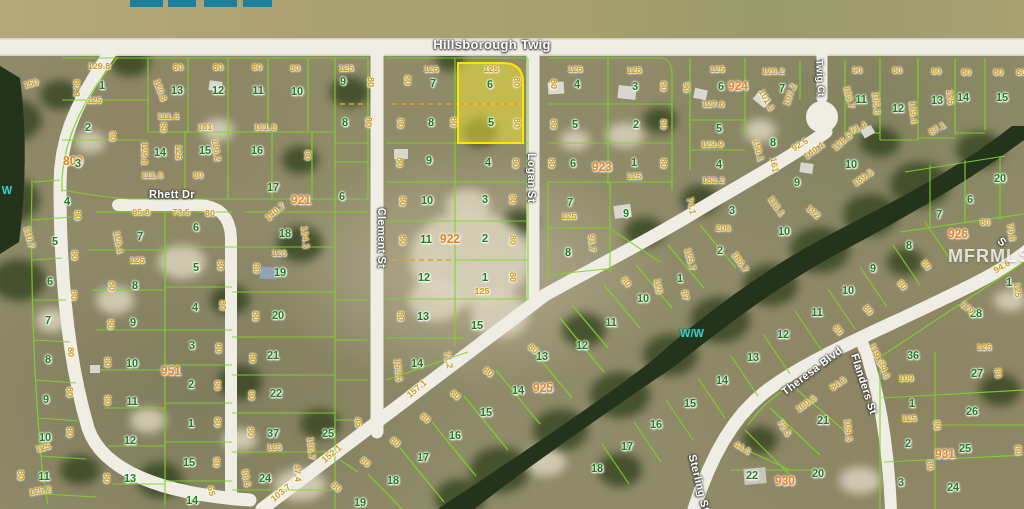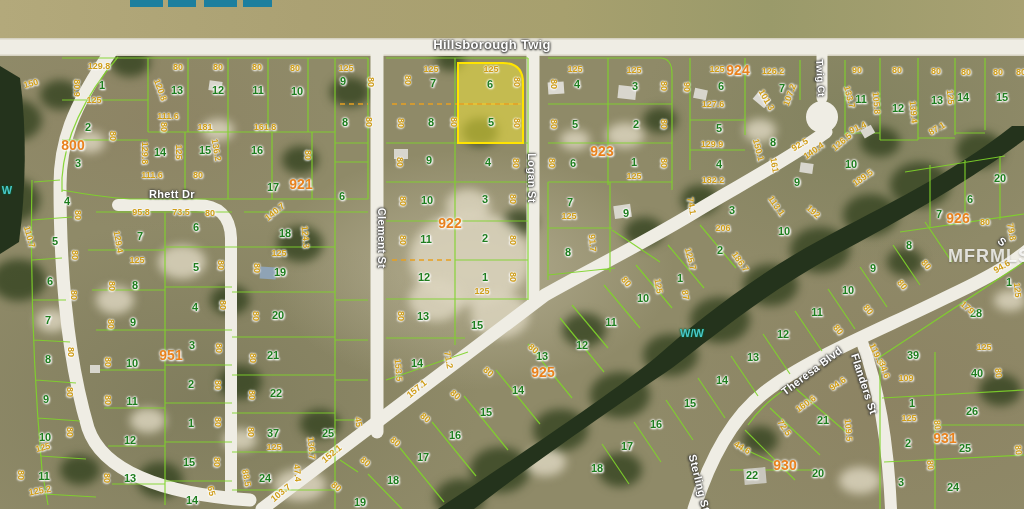--- a/index.html
+++ b/index.html
@@ -15,22 +15,22 @@
     #8f8a68;}
   .topstrip{position:absolute;left:0;top:0;width:1024px;height:38px;
     background:linear-gradient(90deg,#b3a97b 0%,#aba173 30%,#a7a06e 55%,#9a9a6a 75%,#a8a172 100%);}
   .blob{position:absolute;border-radius:50%;}
   .blobs{filter:blur(5px);}
   .lbl{position:absolute;white-space:nowrap;font-weight:bold;line-height:1;}
   .k-l{color:var(--lot,#1e7d1e);font-size:11px;
     text-shadow:0 0 2px #fff,0 0 2px #fff,0 0 3px #fff,1px 1px 2px #fff;}
   .k-m{color:var(--meas,#cf9d18);font-size:9px;
     text-shadow:0 0 2px #fff,0 0 2px #fff,1px 1px 2px rgba(255,255,255,.9);}
-  .k-b{color:var(--blocknum,#e8821e);font-size:14px;
-    text-shadow:0 0 2px #fff,0 0 3px #fff,1px 1px 2px #fff;}
+  .k-b{color:var(--blocknum,#e8821e);font-size:12px;
+    text-shadow:0 0 2px #fff,0 0 3px #fff,1px 1px 2px #fff;margin-top:16px;}
   .k-s{color:var(--streettxt,#ffffff);font-size:11px;letter-spacing:.3px;
     text-shadow:0 0 2px #3a3a38,0 1px 2px #3a3a38,0 0 3px #3a3a38;}
   .k-w{color:var(--watertxt,#49c8c8);font-size:11px;
     text-shadow:0 0 2px #0b3b38,0 0 2px #083;}
   .k-wm{color:rgba(255,255,255,.78);font-size:18px;font-weight:bold;letter-spacing:1px;
     text-shadow:0 1px 2px rgba(60,60,60,.35);}
   .mark{position:absolute;background:var(--topmarks,#1d7f9e);}
   svg{position:absolute;left:0;top:0;}
   .road{stroke:var(--road,#efede4);fill:none;stroke-linecap:round;}
   .roadedge{stroke:#d6d2c2;fill:none;stroke-linecap:round;}
@@ -289,22 +289,22 @@
       <span class="lbl k-l" style="left: 360px; top: 502px; transform: translate(-50%, -50%) rotate(0deg);">19</span>
       <span class="lbl k-l" style="left: 753px; top: 357px; transform: translate(-50%, -50%) rotate(0deg);">13</span>
       <span class="lbl k-l" style="left: 722px; top: 380px; transform: translate(-50%, -50%) rotate(0deg);">14</span>
       <span class="lbl k-l" style="left: 690px; top: 403px; transform: translate(-50%, -50%) rotate(0deg);">15</span>
       <span class="lbl k-l" style="left: 656px; top: 424px; transform: translate(-50%, -50%) rotate(0deg);">16</span>
       <span class="lbl k-l" style="left: 627px; top: 446px; transform: translate(-50%, -50%) rotate(0deg);">17</span>
       <span class="lbl k-l" style="left: 597px; top: 468px; transform: translate(-50%, -50%) rotate(0deg);">18</span>
       <span class="lbl k-l" style="left: 823px; top: 420px; transform: translate(-50%, -50%) rotate(0deg);">21</span>
       <span class="lbl k-l" style="left: 752px; top: 475px; transform: translate(-50%, -50%) rotate(0deg);">22</span>
       <span class="lbl k-l" style="left: 818px; top: 473px; transform: translate(-50%, -50%) rotate(0deg);">20</span>
-      <span class="lbl k-l" style="left: 913px; top: 355px; transform: translate(-50%, -50%) rotate(0deg);">39</span>
-      <span class="lbl k-l" style="left: 977px; top: 373px; transform: translate(-50%, -50%) rotate(0deg);">40</span>
+      <span class="lbl k-l" style="left: 913px; top: 355px; transform: translate(-50%, -50%) rotate(0deg);">36</span>
+      <span class="lbl k-l" style="left: 977px; top: 373px; transform: translate(-50%, -50%) rotate(0deg);">27</span>
       <span class="lbl k-l" style="left: 912px; top: 403px; transform: translate(-50%, -50%) rotate(0deg);">1</span>
       <span class="lbl k-l" style="left: 972px; top: 411px; transform: translate(-50%, -50%) rotate(0deg);">26</span>
       <span class="lbl k-l" style="left: 908px; top: 443px; transform: translate(-50%, -50%) rotate(0deg);">2</span>
       <span class="lbl k-l" style="left: 965px; top: 448px; transform: translate(-50%, -50%) rotate(0deg);">25</span>
       <span class="lbl k-l" style="left: 901px; top: 482px; transform: translate(-50%, -50%) rotate(0deg);">3</span>
       <span class="lbl k-l" style="left: 953px; top: 487px; transform: translate(-50%, -50%) rotate(0deg);">24</span>
       <span class="lbl k-l" style="left: 976px; top: 313px; transform: translate(-50%, -50%) rotate(0deg);">28</span>
       <span class="lbl k-l" style="left: 1009px; top: 282px; transform: translate(-50%, -50%) rotate(0deg);">1</span>
       <span class="lbl k-m" style="left: 99px; top: 66px; transform: translate(-50%, -50%) rotate(0deg);">129.8</span>
       <span class="lbl k-m" style="left: 31px; top: 84px; transform: translate(-50%, -50%) rotate(-15deg);">150</span>

